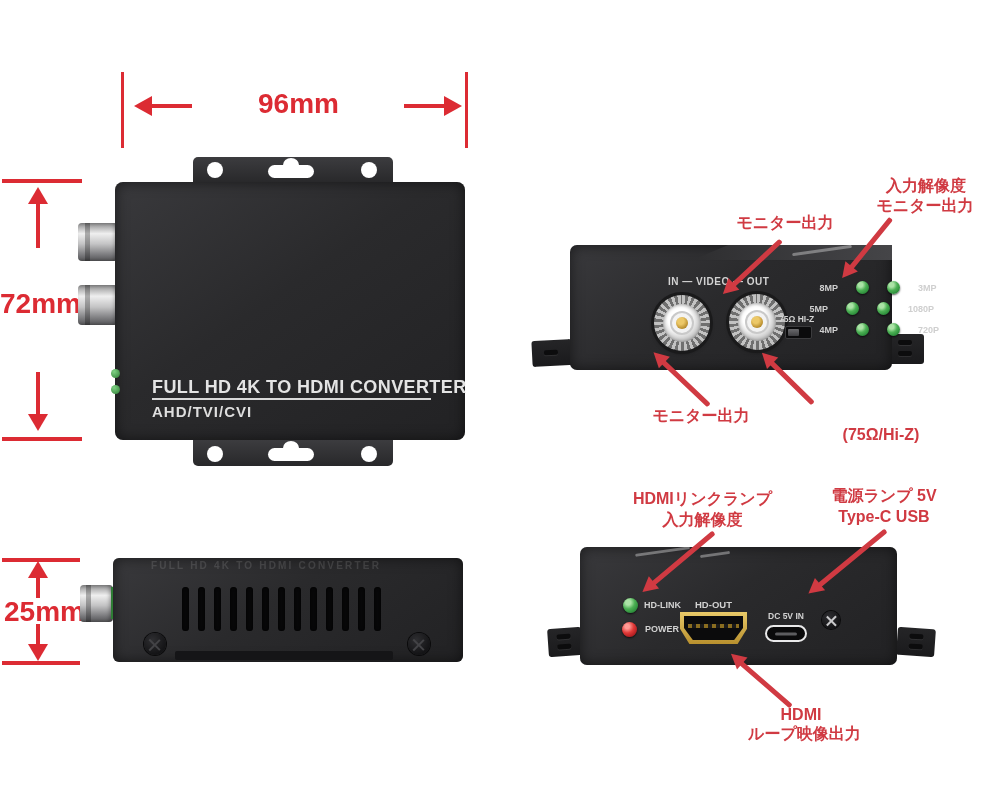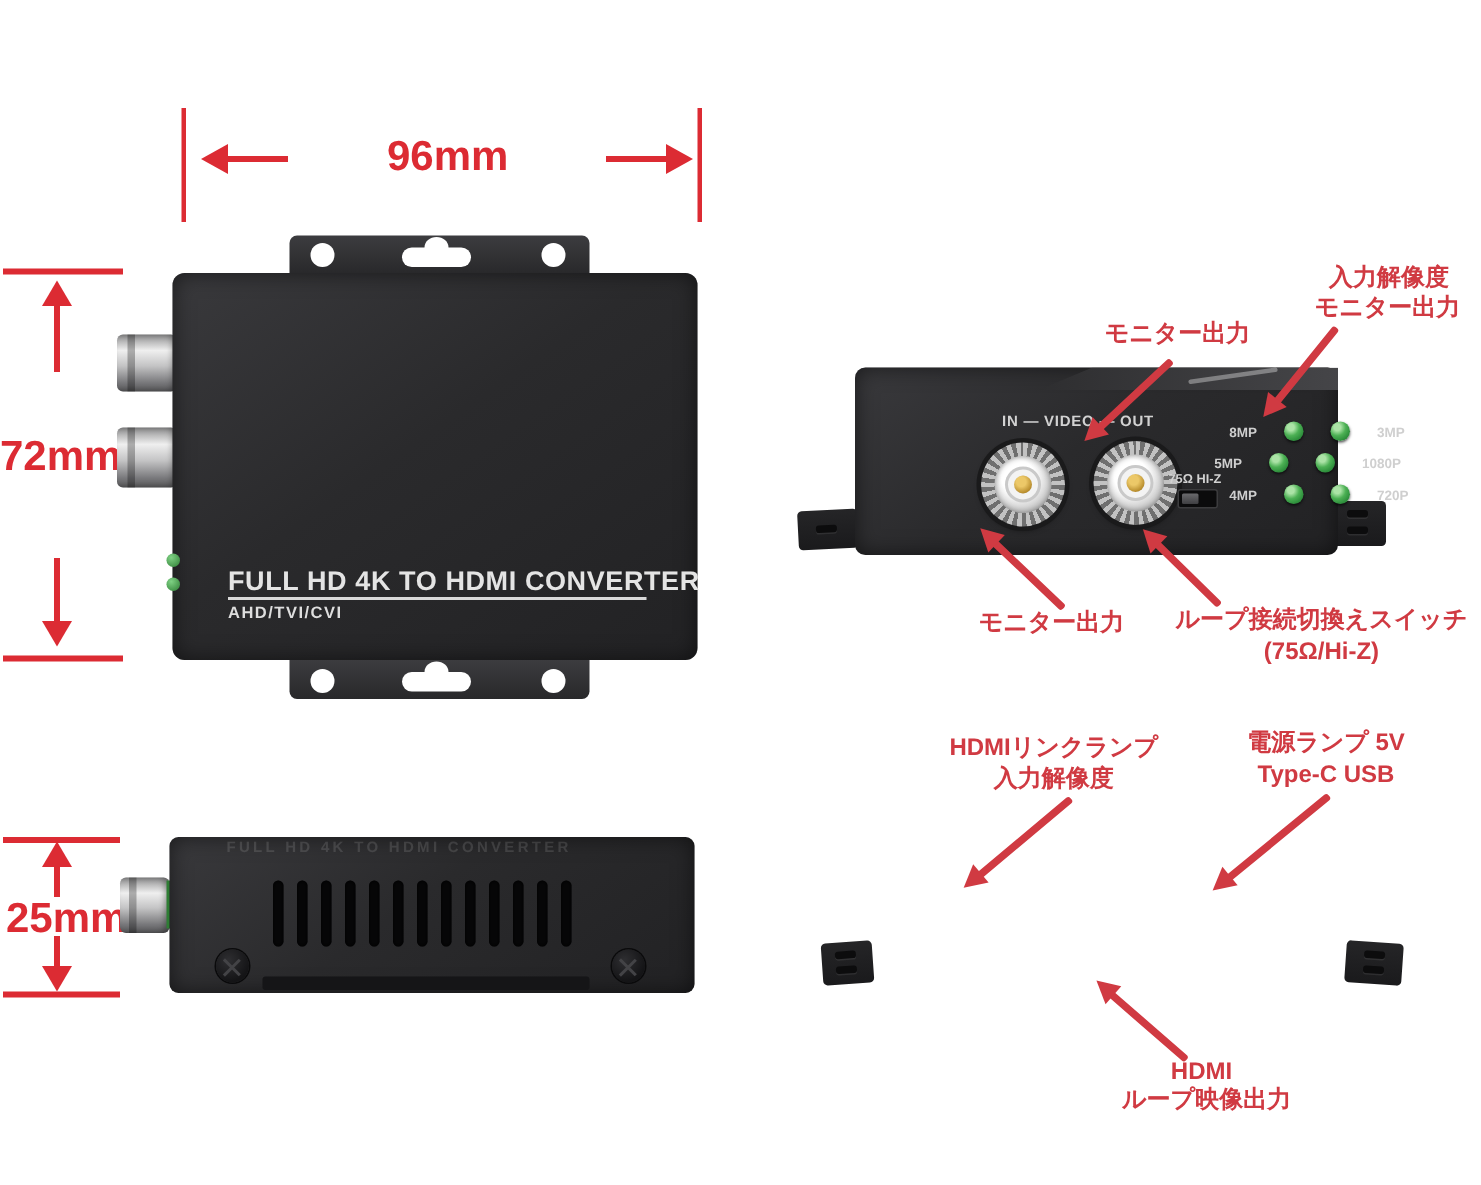--- a/index.html
+++ b/index.html
@@ -148,21 +148,21 @@
     </div>
 
     <div class="bnc-stub" style="left:3px;top:68px;width:40px;height:38px;"></div>
     <div class="bnc-stub" style="left:3px;top:130px;width:40px;height:40px;"></div>
 
     <div class="dev-body" style="left:40px;top:27px;width:350px;height:258px;">
       <div class="green-dot" style="left:-4px;top:187px;"></div>
       <div class="green-dot" style="left:-4px;top:203px;"></div>
       <div class="panel-txt" style="left:37px;top:195px;font-size:18px;letter-spacing:.4px;color:#e4e4e4;font-weight:600;">FULL HD 4K TO HDMI CONVERTER</div>
       <div style="position:absolute;left:37px;top:216px;width:279px;height:2px;background:#d9d9d9;"></div>
-      <div class="panel-txt" style="left:37px;top:221px;font-size:11px;letter-spacing:1px;color:#dedede;">AHD/TVI/CVI</div>
+      <div class="panel-txt" style="left:37px;top:221px;font-size:15px;letter-spacing:1px;color:#dedede;">AHD/TVI/CVI</div>
     </div>
   </div>
 
   <div class="abs" style="left:530px;top:240px;width:410px;height:135px;">
     <div class="tab" style="left:2px;top:100px;width:40px;height:26px;transform:rotate(-3deg);">
       <div class="slot" style="left:12px;top:10px;"></div>
     </div>
     <div class="tab" style="left:356px;top:94px;width:38px;height:30px;">
       <div class="slot" style="left:12px;top:6px;"></div>
       <div class="slot" style="left:12px;top:17px;"></div>
@@ -196,21 +196,20 @@
         <span class="led"></span>
         <span class="led-lab l">720P</span>
       </div>
     </div>
   </div>
 
   <div class="jl" style="left:720px;top:213px;width:130px;">モニター出力</div>
   <div class="jl" style="left:865px;top:176px;width:122px;">入力解像度</div>
   <div class="jl" style="left:862px;top:196px;width:126px;">モニター出力</div>
   <div class="jl" style="left:640px;top:406px;width:122px;">モニター出力</div>
-  <div class="jl" style="left:774px;top:404px;width:214px;">ループ接続切換えスイッチ</div>
   <div class="jl" style="left:828px;top:425px;width:106px;">(75Ω/Hi-Z)</div>
 
   <div class="ann" style="left:781px;top:238px;width:66px;transform:rotate(137deg);"></div>
   <div class="ann" style="left:891px;top:216px;width:64px;transform:rotate(129deg);"></div>
   <div class="ann" style="left:709px;top:403px;width:64px;transform:rotate(223.5deg);"></div>
   <div class="ann" style="left:813px;top:401px;width:59px;transform:rotate(224.4deg);"></div>
 
   <div class="abs" style="left:75px;top:554px;width:400px;height:112px;">
     <div class="bnc-stub" style="left:5px;top:31px;width:33px;height:37px;"></div>
     <div style="position:absolute;left:36px;top:33px;width:5px;height:32px;background:#2e7d34;"></div>
@@ -239,20 +238,36 @@
 
   <div class="abs" style="left:548px;top:543px;width:395px;height:127px;">
     <div class="tab" style="left:0px;top:85px;width:34px;height:28px;transform:rotate(-4deg);">
       <div class="slot" style="left:9px;top:6px;"></div>
       <div class="slot" style="left:9px;top:16px;"></div>
     </div>
     <div class="tab" style="left:349px;top:85px;width:38px;height:28px;transform:rotate(4deg);">
       <div class="slot" style="left:12px;top:6px;"></div>
       <div class="slot" style="left:12px;top:16px;"></div>
     </div>
+    <div class="dev-body" style="left:32px;top:4px;width:317px;height:118px;border-radius:7px;">
+      <div class="hl-dash" style="left:55px;top:3px;width:55px;"></div>
+      <div class="hl-dash" style="left:120px;top:6px;width:30px;"></div>
+      <div class="led" style="position:absolute;left:43px;top:51px;width:15px;height:15px;"></div>
+      <div class="panel-txt" style="left:64px;top:53px;font-size:9px;">HD-LINK</div>
+      <div class="led red" style="position:absolute;left:42px;top:75px;width:15px;height:15px;"></div>
+      <div class="panel-txt" style="left:65px;top:77px;font-size:9px;">POWER</div>
+      <div class="panel-txt" style="left:115px;top:52px;font-size:9.5px;">HD-OUT</div>
+      <div class="hdmi" style="left:100px;top:65px;width:67px;height:32px;">
+        <div class="inner"></div>
+          <div class="pins"></div>
+      </div>
+      <div class="panel-txt" style="left:188px;top:64px;font-size:8.5px;">DC 5V IN</div>
+      <div class="usbc" style="left:185px;top:78px;width:42px;height:17px;"></div>
+      <div class="screw lightx" style="left:242px;top:64px;width:18px;height:18px;"></div>
+    </div>
   </div>
 
   <div class="jl" style="left:625px;top:489px;width:155px;">HDMIリンクランプ</div>
   <div class="jl" style="left:625px;top:510px;width:155px;">入力解像度</div>
   <div class="jl" style="left:828px;top:486px;width:112px;">電源ランプ 5V</div>
   <div class="jl" style="left:828px;top:507px;width:112px;">Type-C USB</div>
   <div class="jl" style="left:748px;top:705px;width:106px;">HDMI</div>
   <div class="jl" style="left:748px;top:724px;width:106px;">ループ映像出力</div>
 
   <div class="ann" style="left:714px;top:530px;width:80px;transform:rotate(140deg);"></div>

